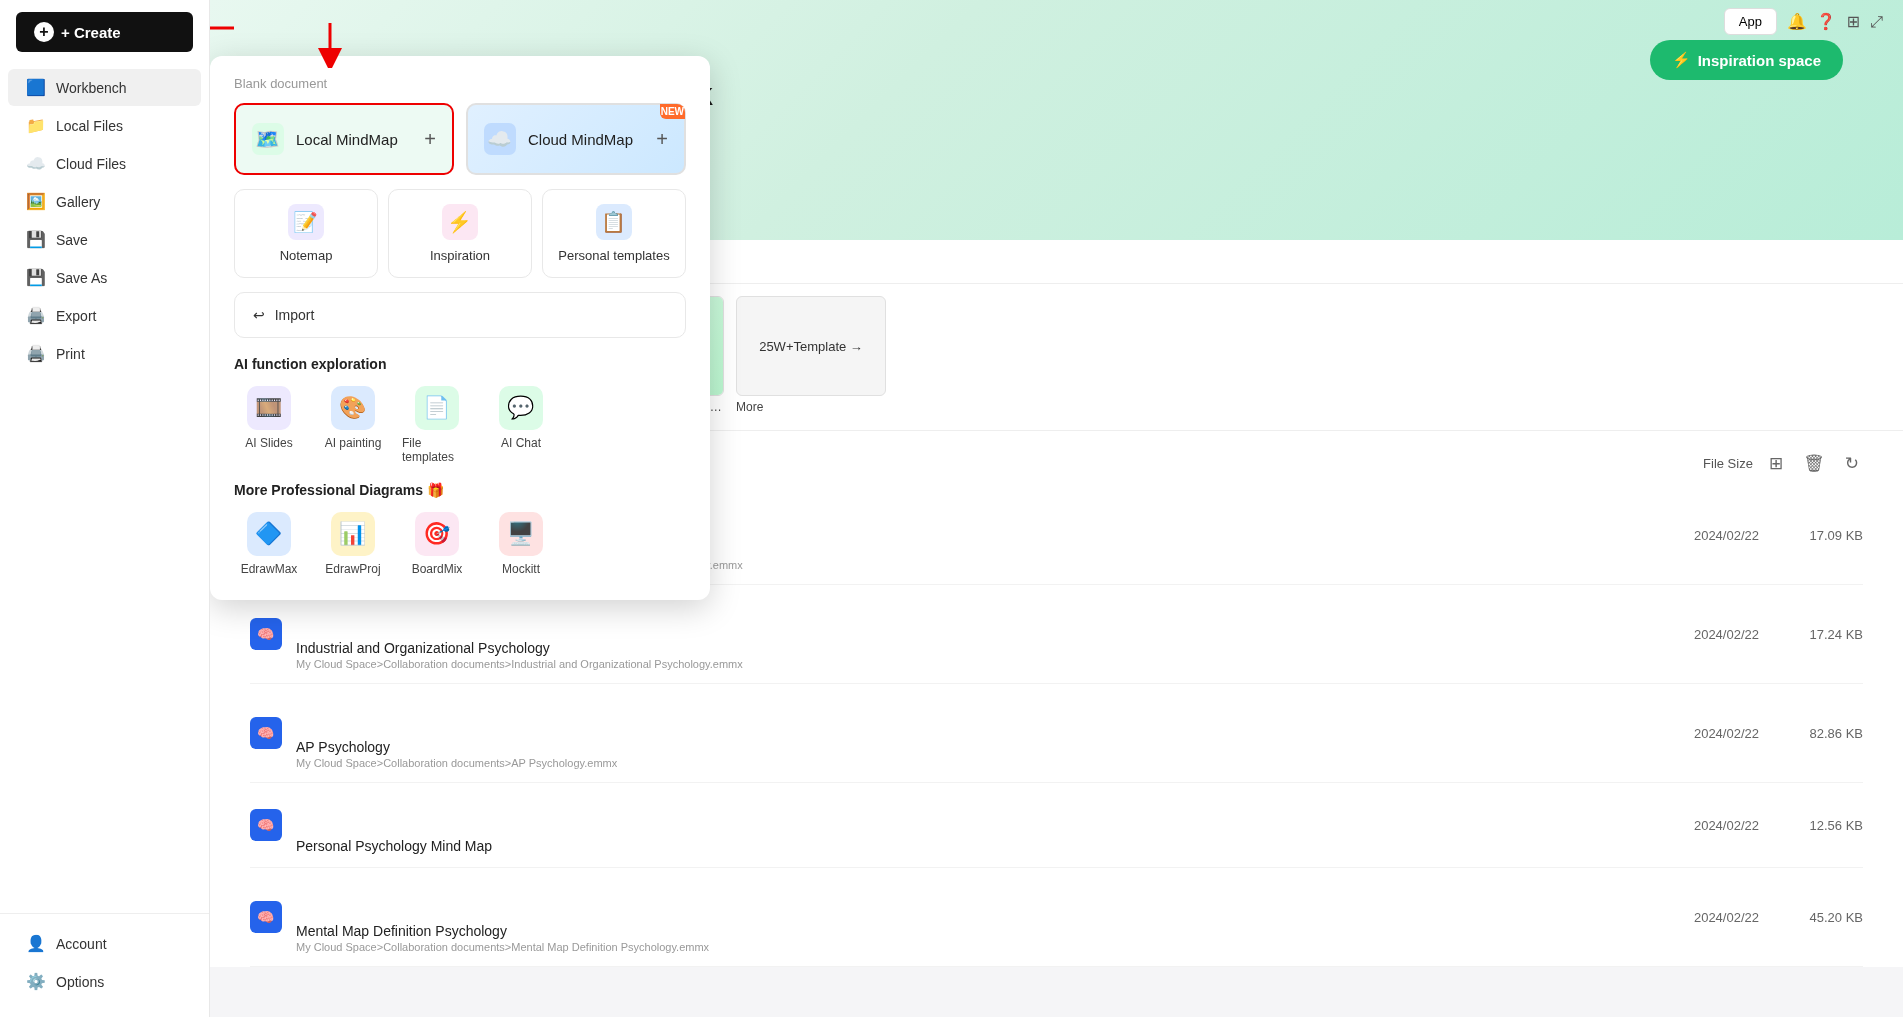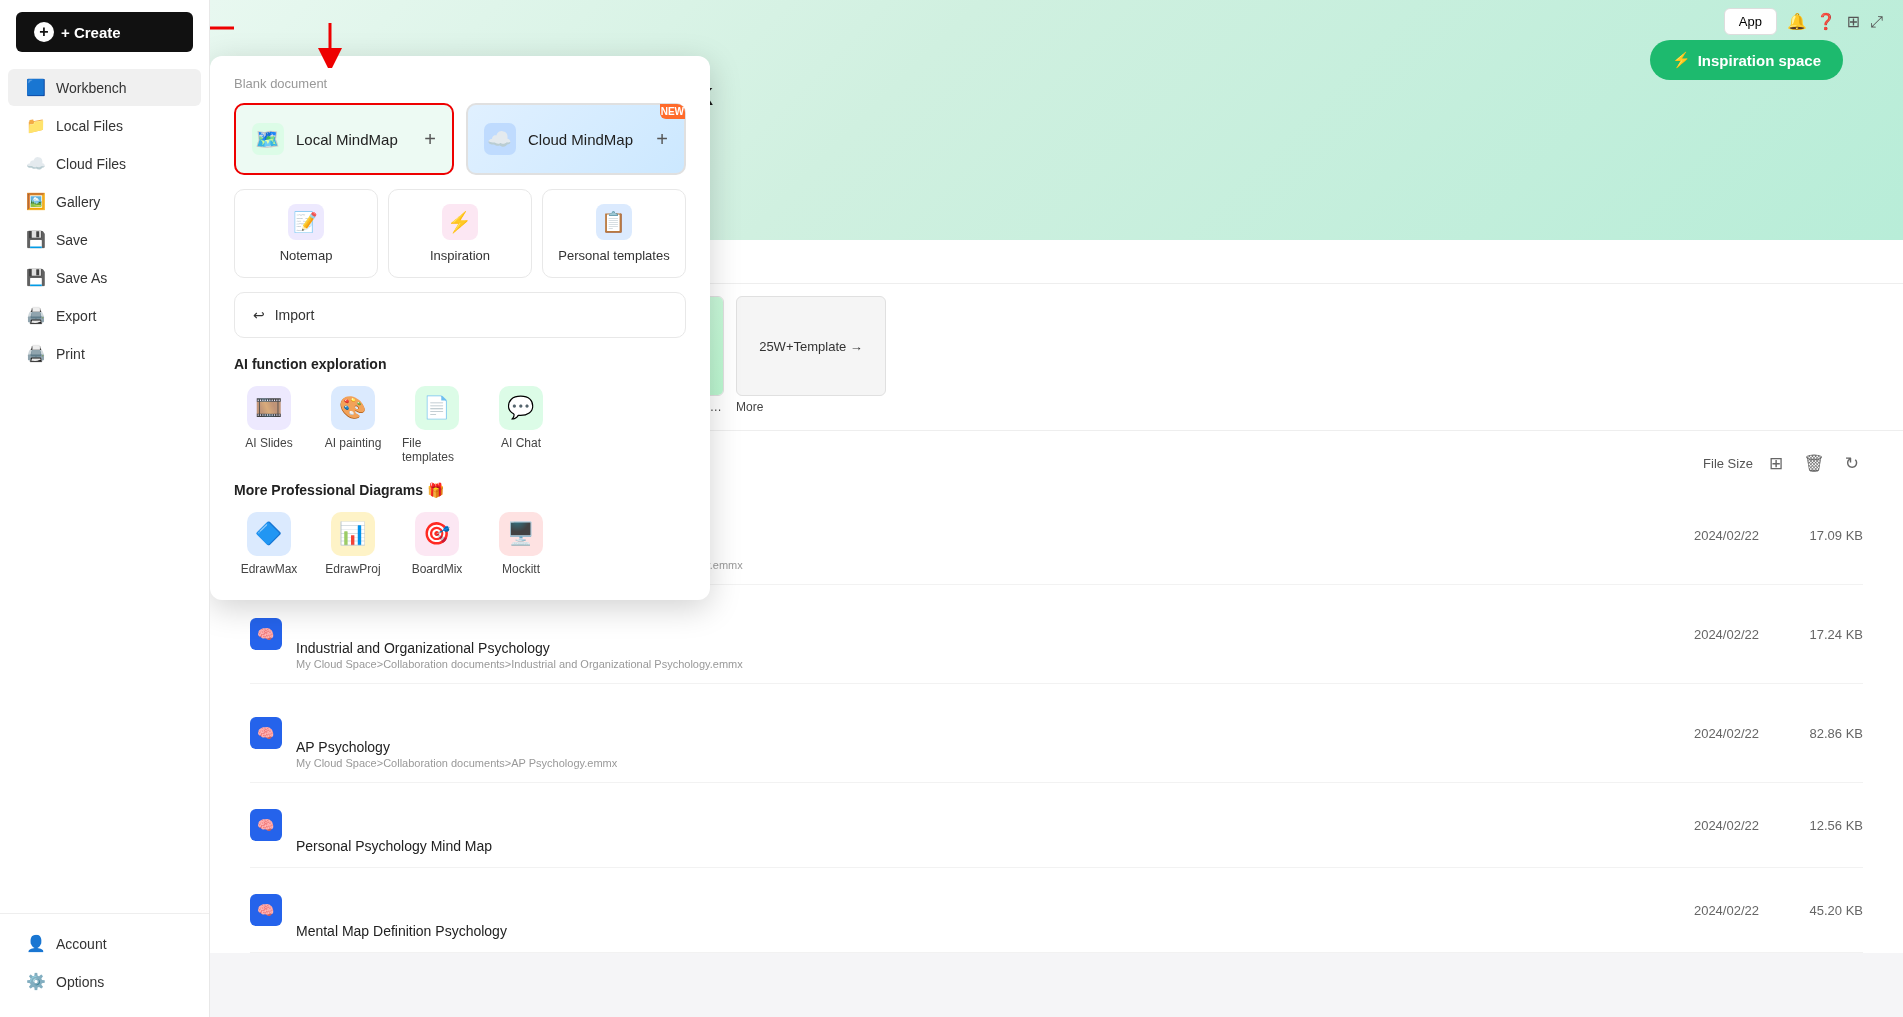--- a/index.html
+++ b/index.html
@@ -584,20 +584,21 @@
       <div class="file-info">
         <div class="file-name">Personal Psychology Mind Map</div>
       </div>
       <div class="file-date">2024/02/22</div>
       <div class="file-size">12.56 KB</div>
     </div>
     <div class="file-row">
       <div class="file-icon" style="background:#2563eb;">🧠</div>
       <div class="file-info">
         <div class="file-name">Mental Map Definition Psychology</div>
+        <div class="file-path">My Cloud Space&gt;Collaboration documents&gt;Mental Map Definition Psychology.emmx</div>
       </div>
       <div class="file-date">2024/02/22</div>
       <div class="file-size">45.20 KB</div>
     </div>
   </div>
 
   <div class="create-menu">
 
     <div style="position:absolute;top:-38px;left:-46px;pointer-events:none;z-index:300;">
       <svg width="80" height="50" viewBox="0 0 80 50">

